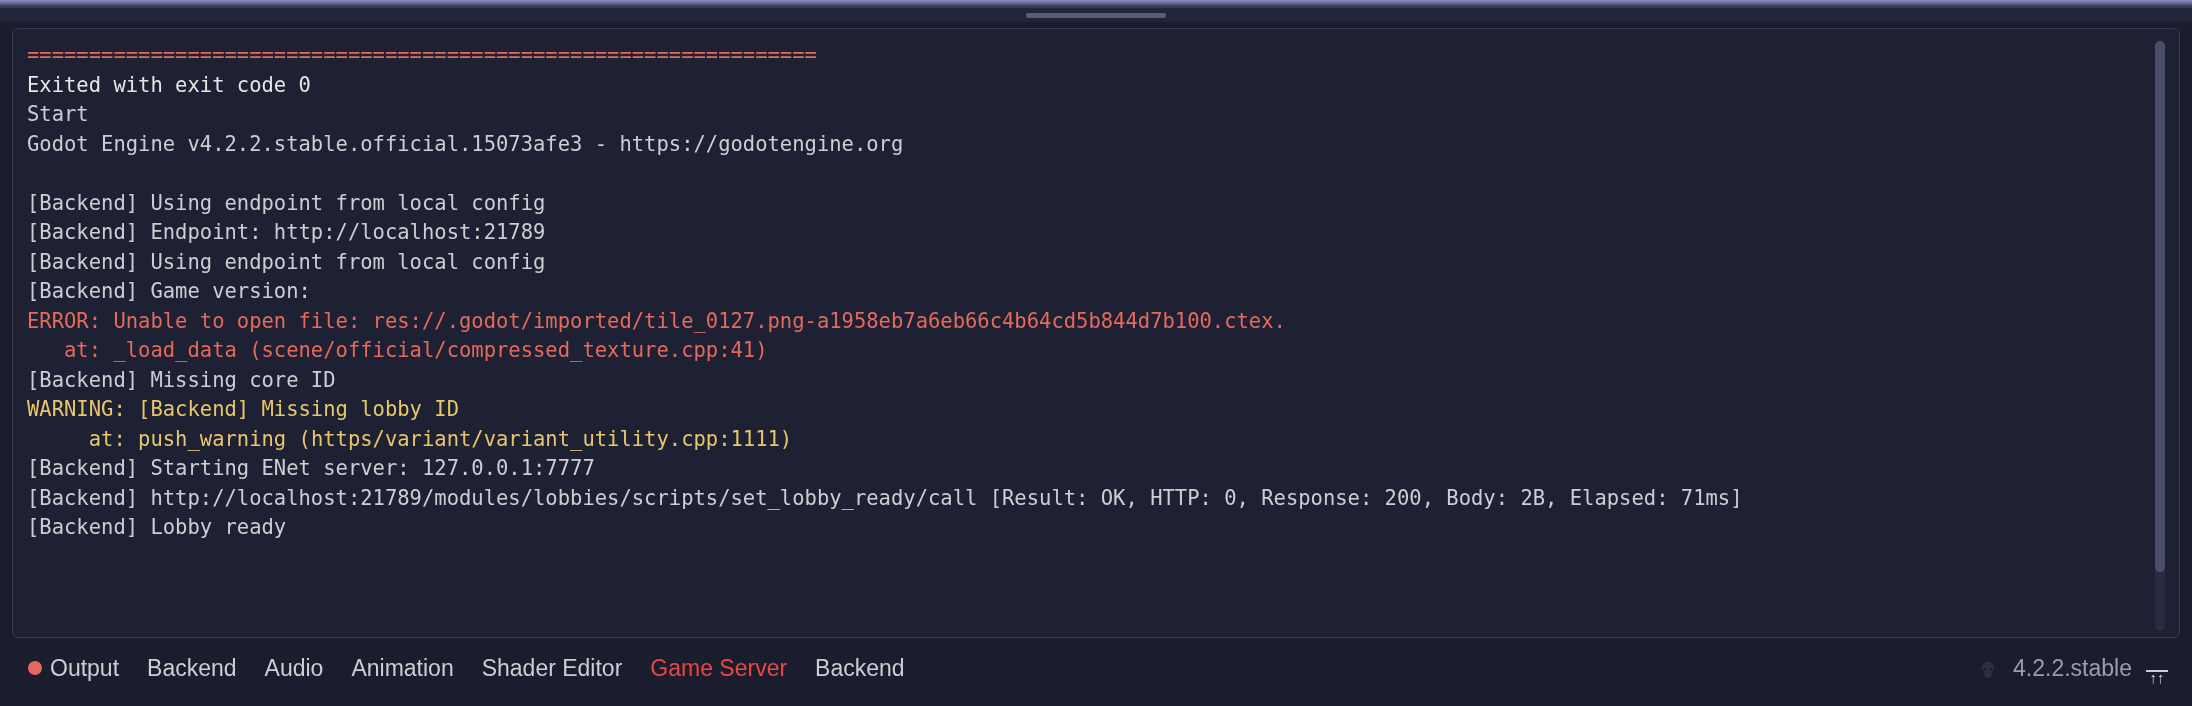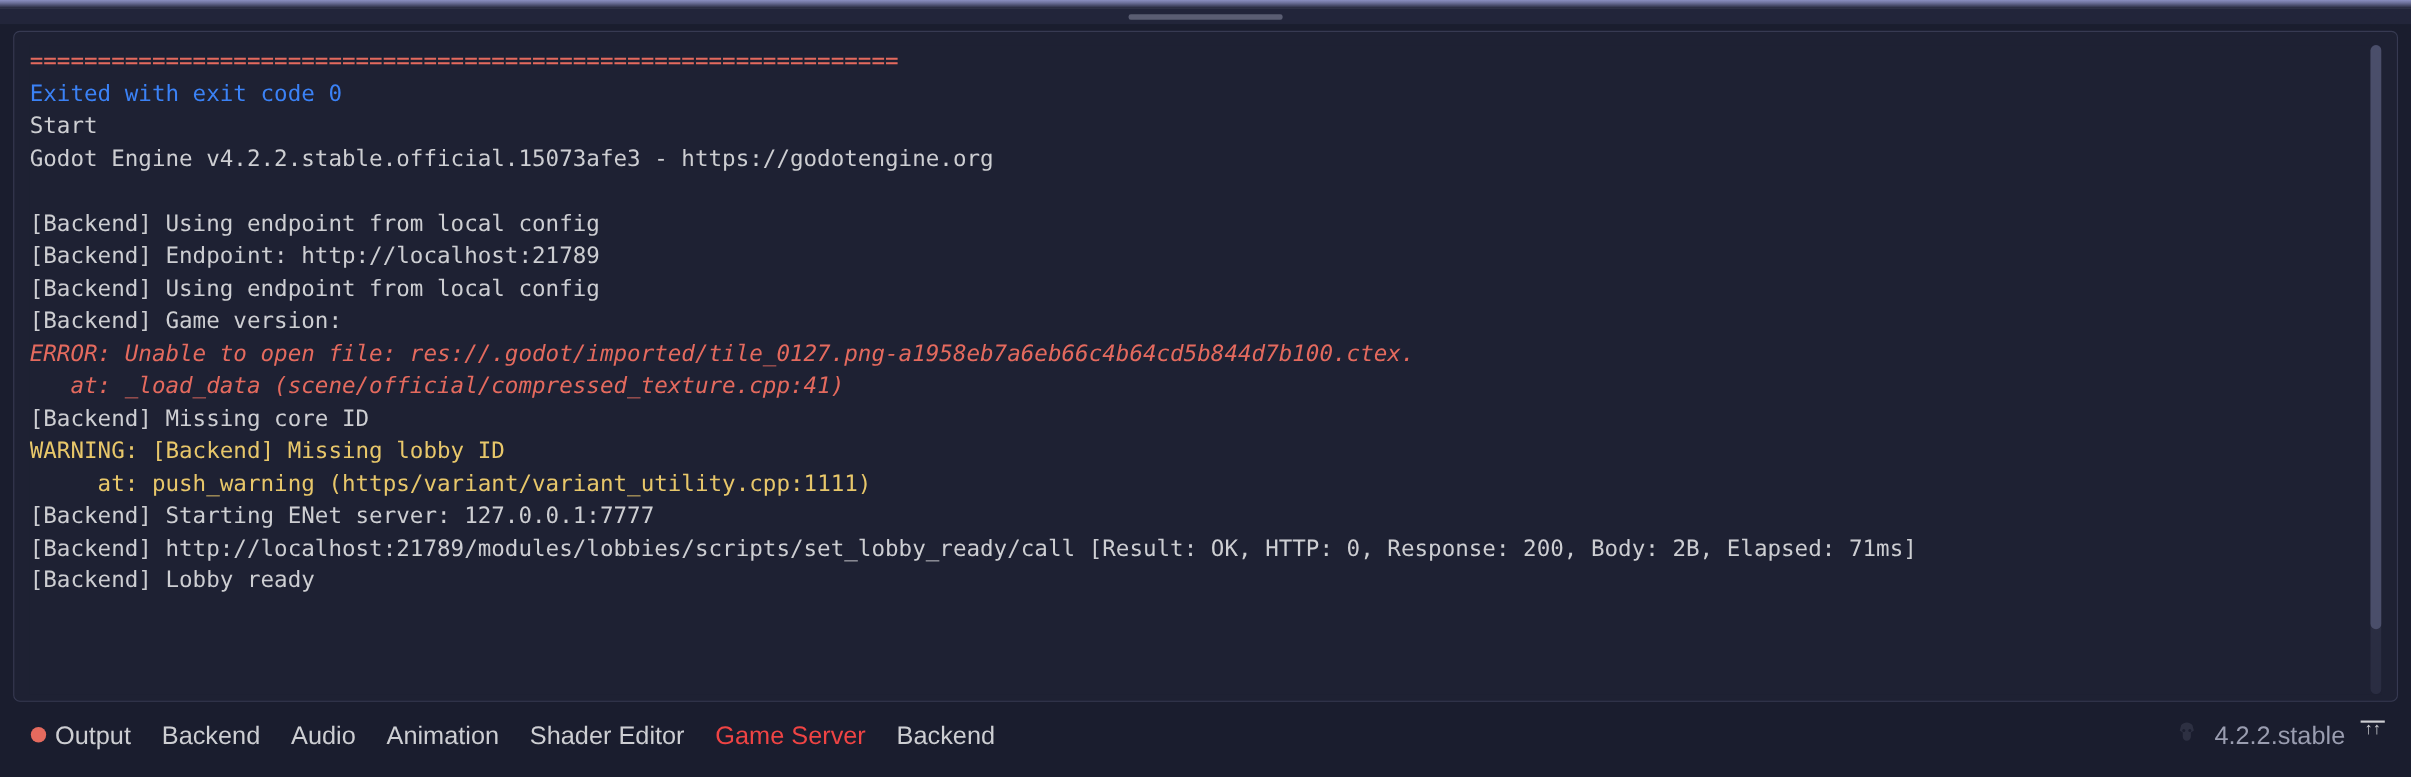--- a/index.html
+++ b/index.html
@@ -69,22 +69,22 @@
     .console-scrollbar-thumb {
       position: absolute;
       top: 0;
       left: 0;
       right: 0;
       height: 90%;
       background: #4a4e6a;
       border-radius: 5px;
     }
     .sep-red { color: #e46a5e; }
-    .dim { color: #3b82f6; }
-    .err { color: #e46a5e; font-style: italic; }
+    .dim { color: #e5e5e5; }
+    .err { color: #e46a5e; }
     .warn { color: #e8c76a; text-align: right; }
     .side-buttons {
       width: 90px;
       display: flex;
       flex-direction: column;
     }
     .clear-btn {
       background: #2e3148;
       border: none;
       border-radius: 5px;
@@ -117,21 +117,21 @@
       font-size: 23px;
       color: #cdced2;
       cursor: pointer;
       white-space: nowrap;
     }
     .tab.active {
       color: #ef4444;
     }
     .status-right {
       display: flex;
-      align-items: flex-start;
+      align-items: flex-end;
       gap: 14px;
     }
     .debug-icon {
       width: 22px;
       height: 22px;
       opacity: 0.3;
     }
     .version-text {
       color: #9a9db0;
       font-size: 23px;

